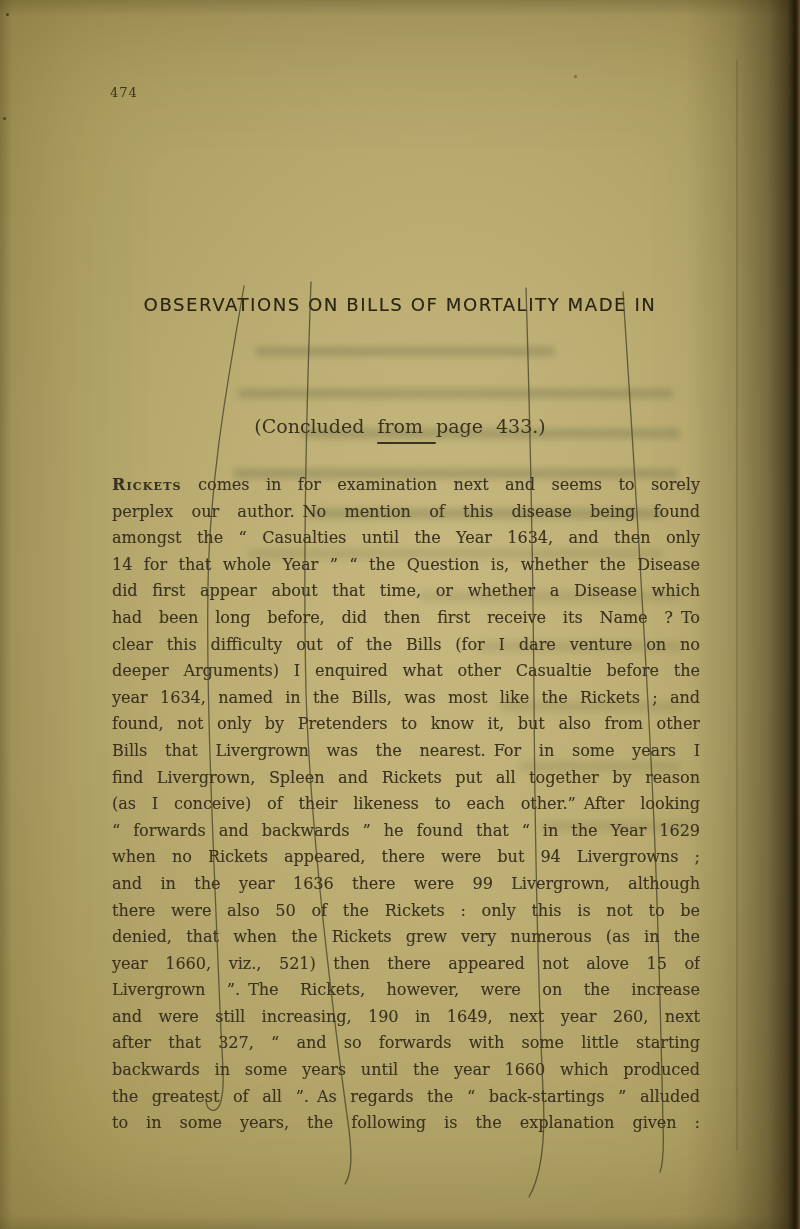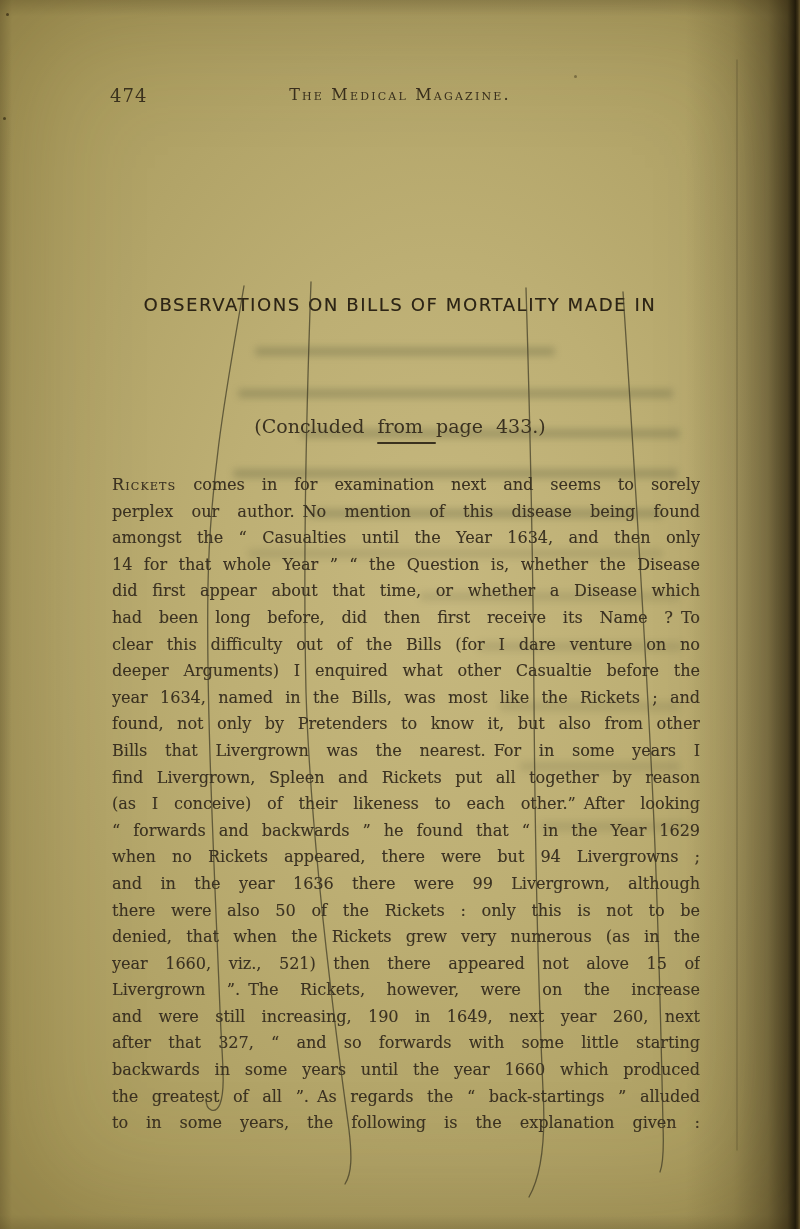--- a/index.html
+++ b/index.html
@@ -47,21 +47,21 @@
            background: rgba(88,94,58,0.30); filter: blur(3.5px); }
   .ghost.faint { background: rgba(85,90,55,0.16); }
   .speck { position: absolute; width: 3px; height: 3px; border-radius: 50%;
            background: rgba(48,40,20,0.75); }
   
   .scratches { position: absolute; inset: 0; pointer-events: none; }
   
   .running-head { position: absolute; top: 85px; left: 0; width: 800px; height: 22px; }
   .page-num {
     position: absolute; left: 110px; top: 0;
-    font-size: 18px; letter-spacing: 1px; color: #3b321f;
+    font-size: 13px; letter-spacing: 1px; color: #3b321f;
   }
   .journal {
     position: absolute; left: 0; width: 100%; top: 0; text-align: center;
     font-variant: small-caps; font-size: 16px; letter-spacing: 2.2px; color: #382f1d;
   }
   .title-block {
     position: absolute; top: 291px; left: 0; width: 800px; text-align: center;
     font-family: "DejaVu Sans", sans-serif; font-weight: normal;
     font-size: 18px; line-height: 28px; letter-spacing: 1.6px;
     color: #2c2415; white-space: nowrap;
@@ -81,42 +81,41 @@
   }
   .body-text {
     position: absolute; top: 472px; left: 112px; width: 588px;
     font-size: 16px; line-height: 26.6px; color: #3b3222;
     text-shadow: 0.3px 0.3px 0.5px rgba(58,47,28,0.30);
   }
   .bline {
     text-align: justify; text-align-last: justify; text-justify: inter-word;
     height: 26.6px; overflow: hidden; word-spacing: 2px;
   }
-  .lead { font-variant: small-caps; letter-spacing: 1.2px; }
+  .lead { font-variant: small-caps; letter-spacing: 1.2px; font-weight: bold; }
 </style>
 </head>
 <body>
 
 <div class="page">
 
   <div class="ghost" style="left:255px; top:347px; width:300px;"></div>
   <div class="ghost" style="left:238px; top:389px; width:435px;"></div>
   <div class="ghost" style="left:300px; top:429px; width:380px;"></div>
   <div class="ghost" style="left:233px; top:469px; width:445px;"></div>
   <div class="ghost" style="left:308px; top:509px; width:355px;"></div>
   <div class="ghost faint" style="left:248px; top:549px; width:415px;"></div>
   <div class="ghost faint" style="left:420px; top:592px; width:260px;"></div>
   <div class="ghost faint" style="left:478px; top:642px; width:205px;"></div>
   <div class="ghost faint" style="left:500px; top:702px; width:180px;"></div>
   <div class="ghost faint" style="left:520px; top:762px; width:160px;"></div>
   <div class="ghost faint" style="left:540px; top:822px; width:150px;"></div>
 
   <div class="running-head">
     <span class="page-num">474</span>
-    <div class="journal">The Medical Magazine.</div>
   </div>
 
   <div class="title-block">
     <div>OBSERVATIONS ON BILLS OF MORTALITY MADE IN</div>
   </div>
 
 
   <div class="note">(Concluded from page 433.)</div>
 
   <div class="rule"></div>

